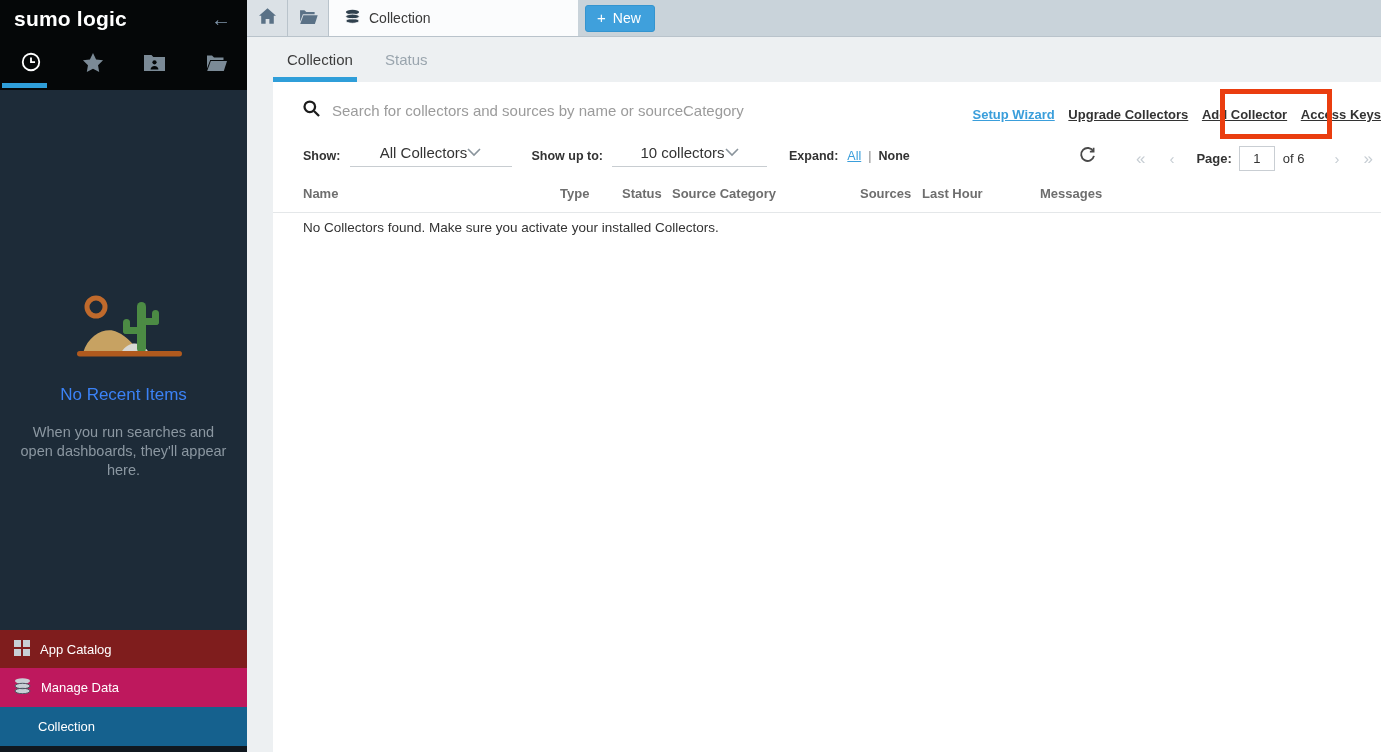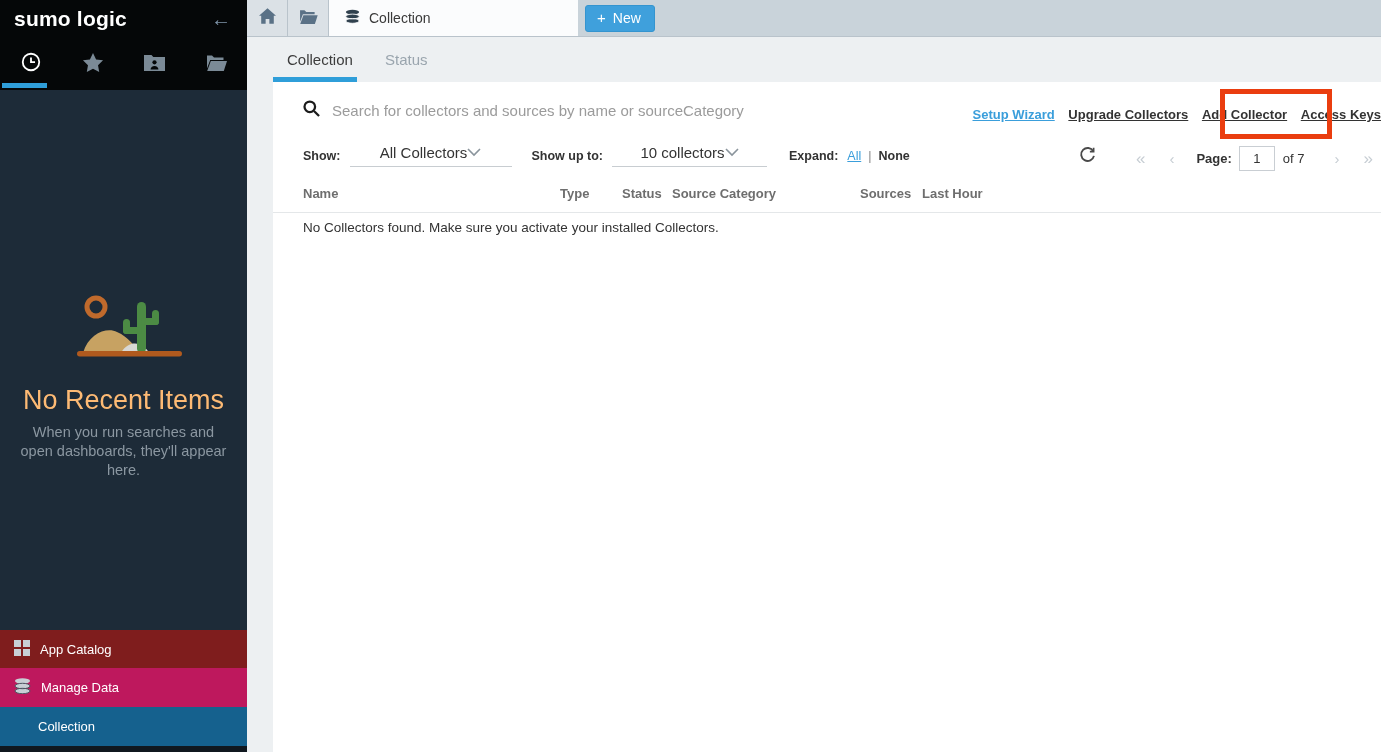--- a/index.html
+++ b/index.html
@@ -36,21 +36,21 @@
     position: relative; margin: 24px 14px 0 14px;
     border-bottom: 1px solid #5b6a77; padding-bottom: 13px;
     color: #eef2f5; font-size: 15px; cursor: pointer;
   }
   .recents .chev { position: absolute; right: 4px; top: 4px; }
 
   .illustration { position: absolute; left: 73px; top: 291px; }
 
   .empty-title {
     position: absolute; top: 385px; left: 0; right: 0;
-    text-align: center; font-size: 27px; color: #fdba74;
+    text-align: center; font-size: 17px; color: #3b82f6;
   }
   .empty-caption {
     position: absolute; top: 423px; left: 18px; right: 18px;
     text-align: center; font-size: 14.5px; line-height: 19px; color: #8b97a1;
   }
 
   .bottom-menu { position: absolute; left: 0; right: 0; bottom: 0; }
   .menu-item {
     display: flex; align-items: center; gap: 10px;
     padding-left: 14px; color: #ffffff; font-size: 13px; cursor: pointer;
@@ -363,29 +363,30 @@
         <path d="M16.8 6.2 A 7.6 7.6 0 1 0 17.6 11.6"></path>
         <path d="M17.2 2.2v4.4h-4.4" stroke-width="2"></path>
       </svg>
   </span>
 
   <div class="pager">
     <span class="pg-arrow pg-first">«</span>
     <span class="pg-arrow pg-prev">‹</span>
     <span class="pg-label">Page:</span>
     <input class="pg-input" type="text" value="1" style="">
-    <span class="pg-of">of 7</span>
+    <span class="pg-of">of 6</span>
     <span class="pg-arrow pg-next">›</span>
     <span class="pg-arrow">»</span>
   </div>
 
   <div class="table-header">
     <span class="col-name">Name</span>
     <span class="col-type">Type</span>
     <span class="col-status">Status</span>
     <span class="col-sourcecat">Source Category</span>
     <span class="col-sources">Sources</span>
     <span class="col-lasthour">Last Hour</span>
+    <span class="col-messages">Messages</span>
   </div>
 
   <div class="empty-row">No Collectors found. Make sure you activate your installed Collectors.</div>
 
 </main>
 
 </body></html>

